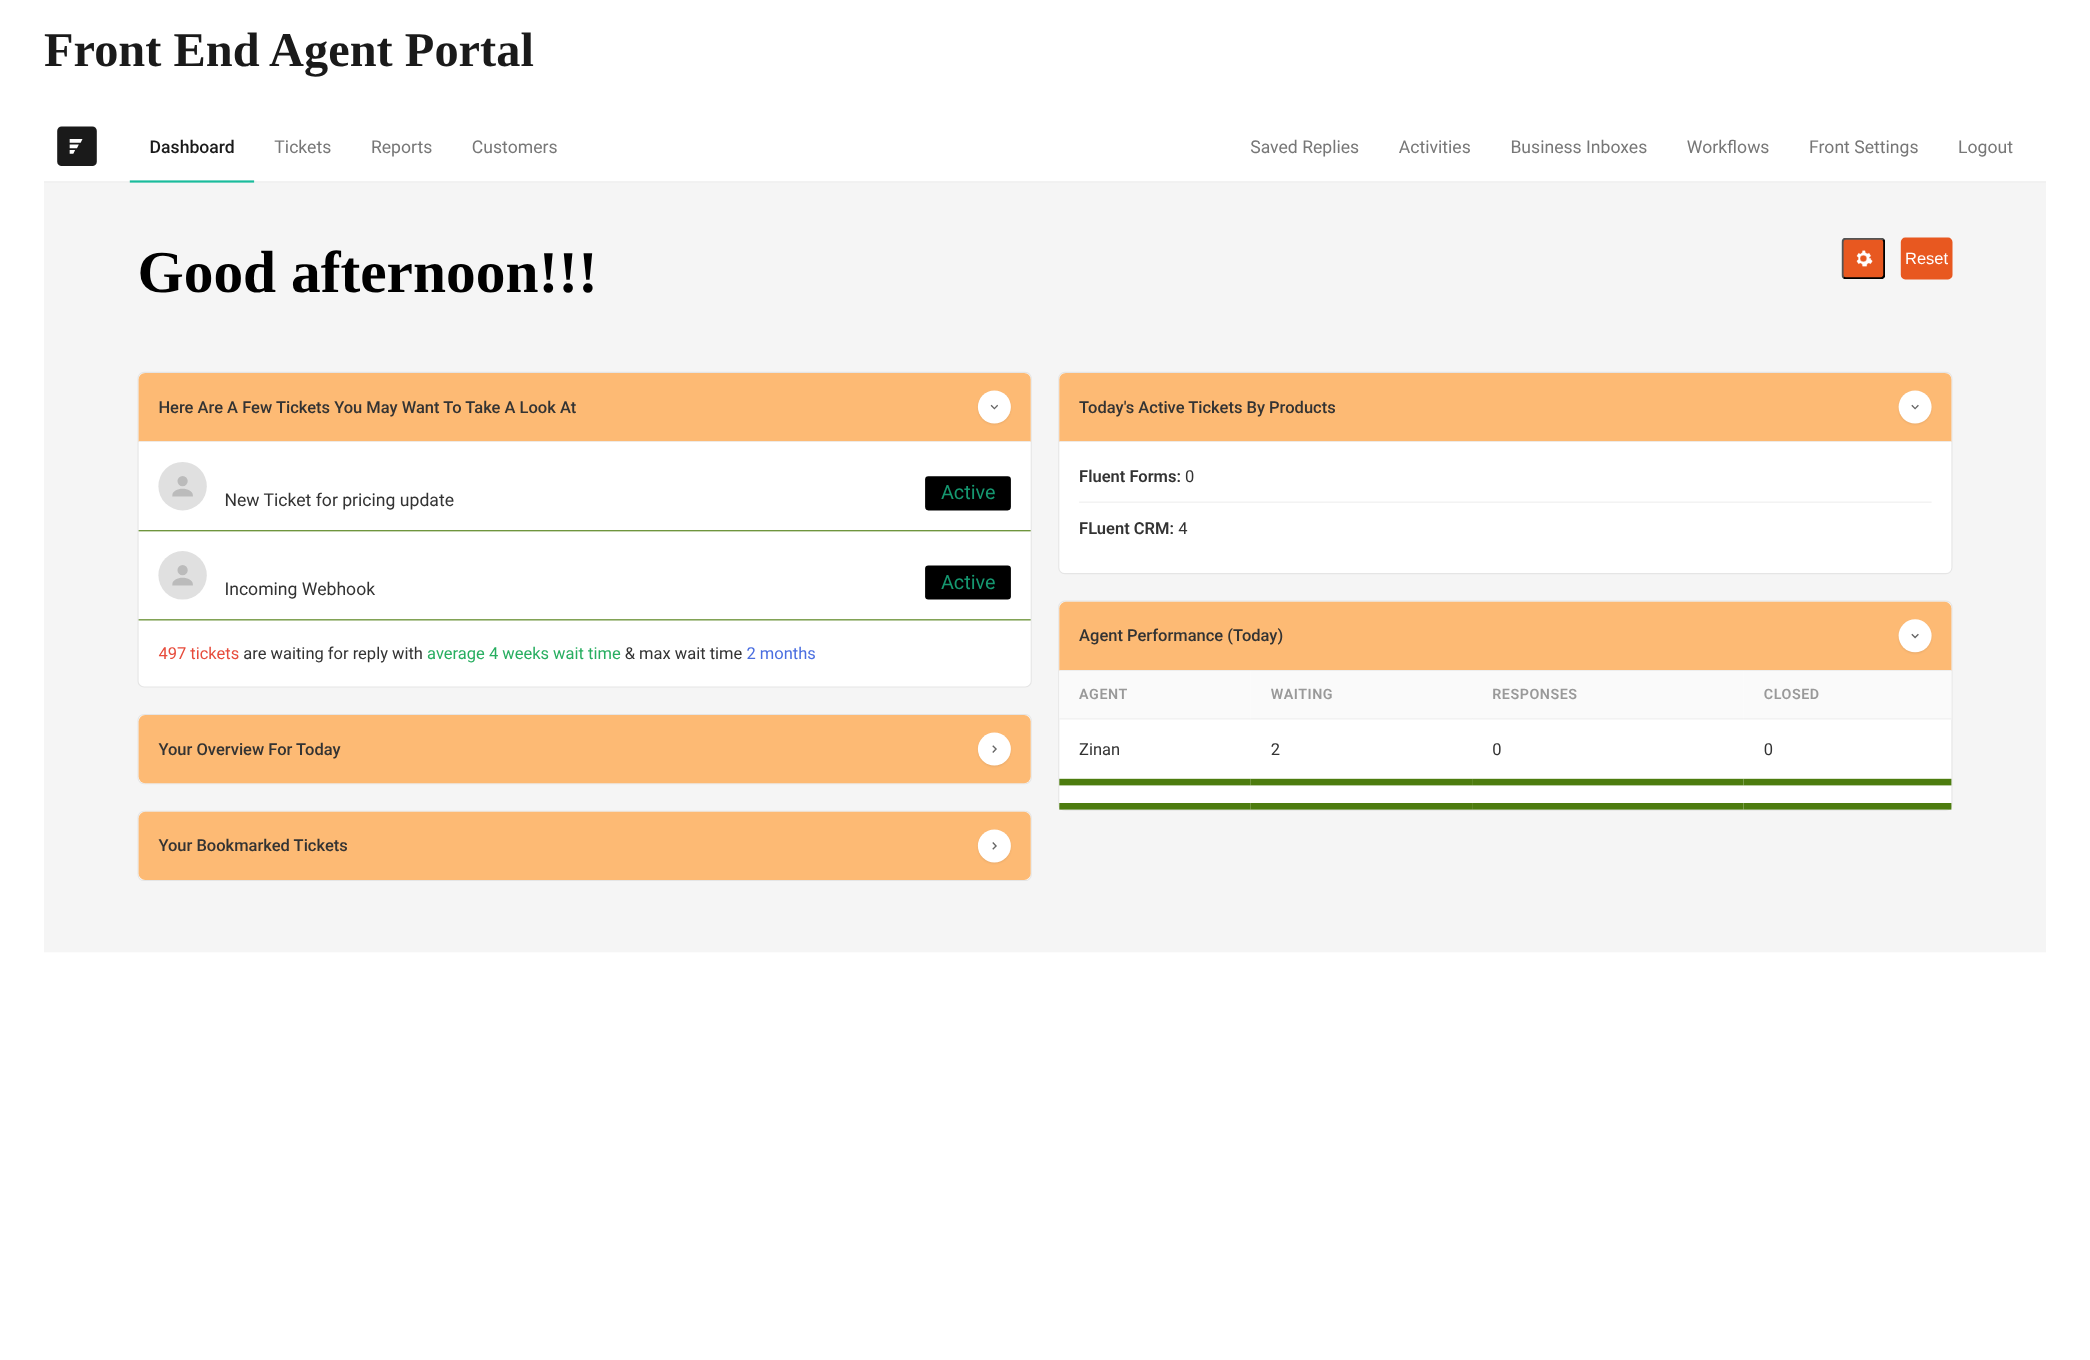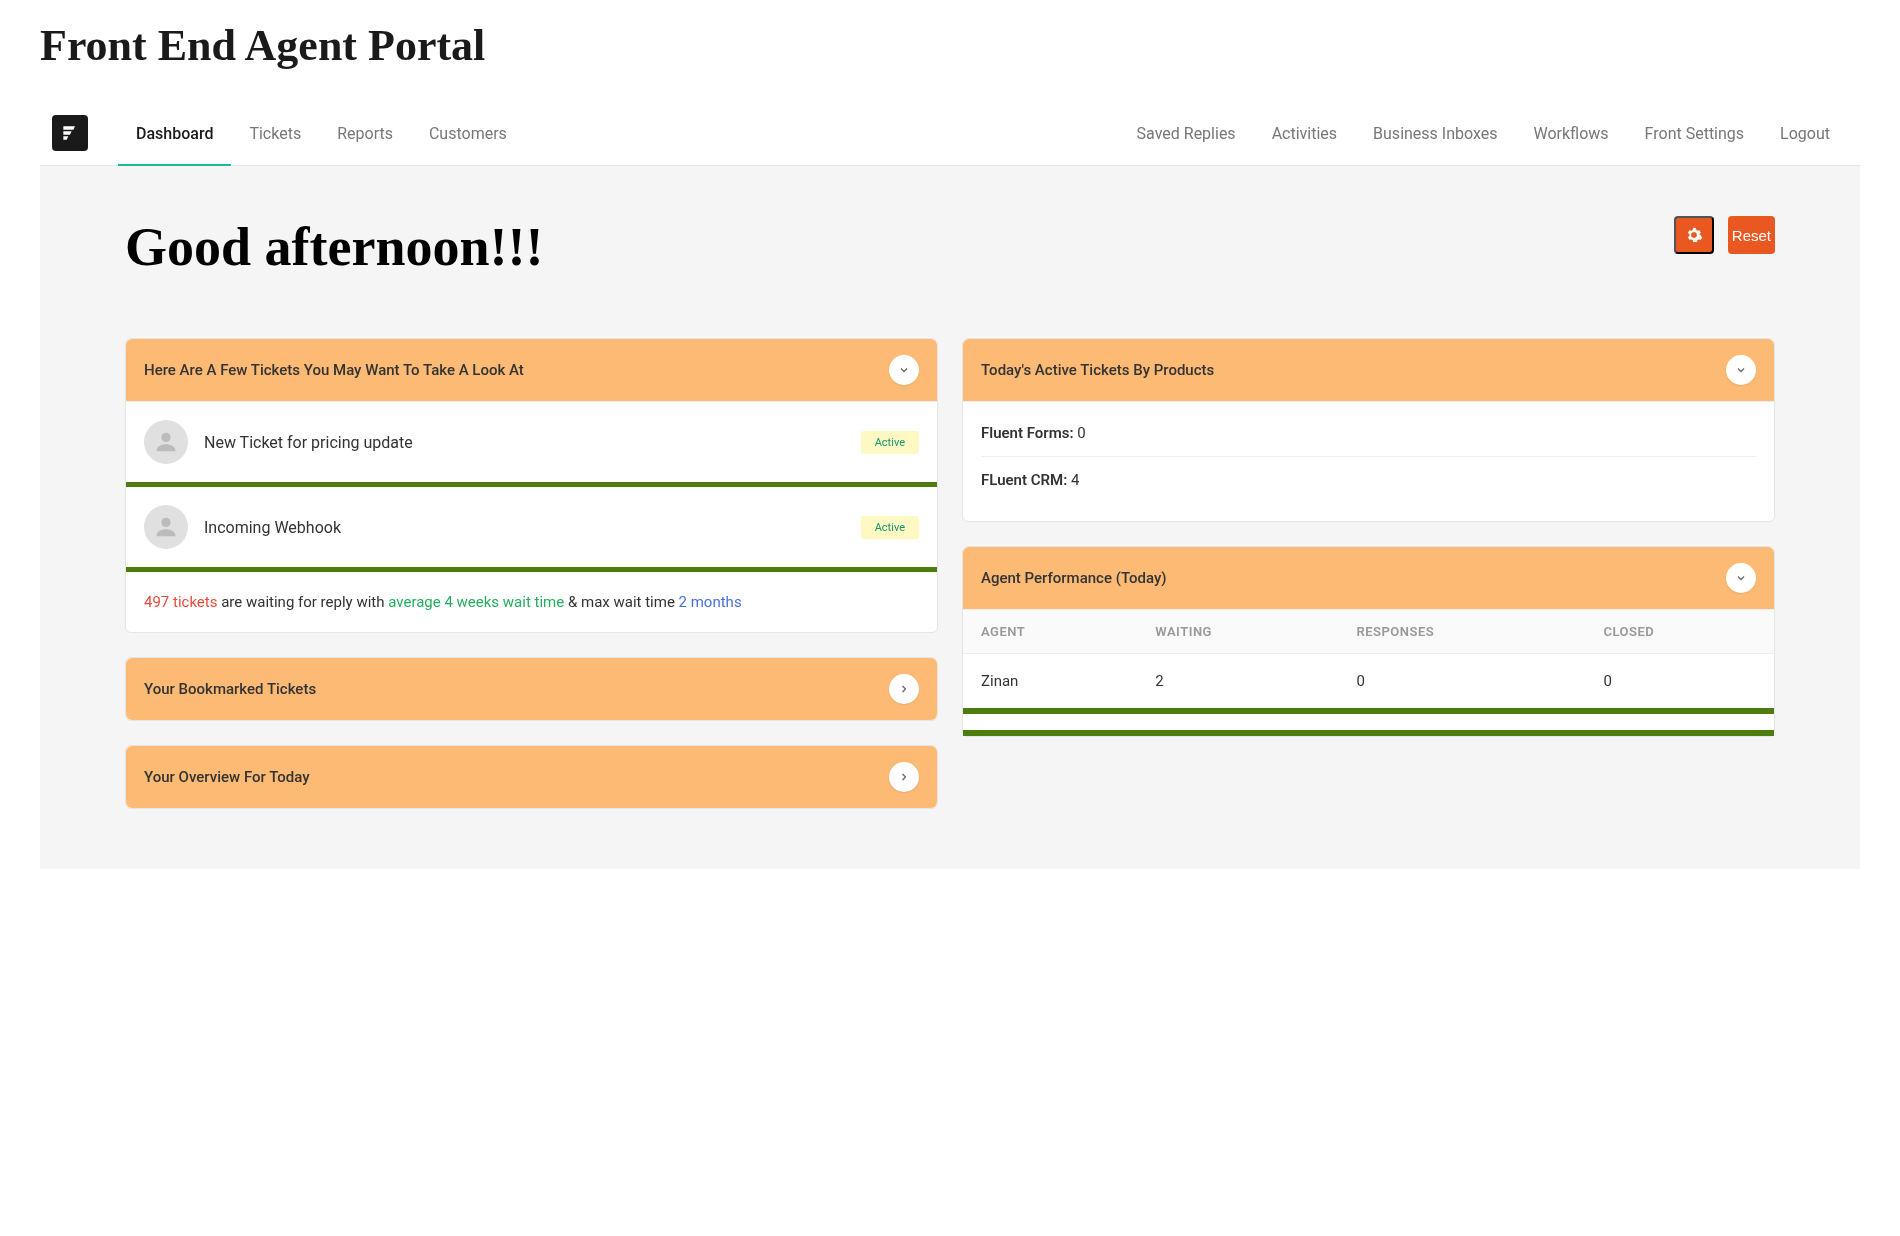--- a/index.html
+++ b/index.html
@@ -21,25 +21,25 @@
 .btn { border: none; border-radius: 4px; cursor: pointer; font-size: 15px; padding: 10px 4px; }
 .btn-orange { background: #e85820; color: #fff; }
 .btn-icon { background: #e85820; width: 40px; height: 38px; display: flex; align-items: center; justify-content: center; border-radius: 4px; }
 .columns { display: flex; gap: 24px; }
 .col { flex: 1; display: flex; flex-direction: column; gap: 24px; }
 .card { background: #fff; border: 1px solid #e5e5e5; border-radius: 6px; }
 .card-header { display: flex; align-items: center; padding: 16px 18px; background: #fdba74; border-bottom: 1px solid #eee; border-radius: 6px 6px 0 0; }
 .card-header.collapsed { border-bottom: none; border-radius: 6px; }
 .card-title { font-size: 15px; color: #333; font-weight: 500; }
 .chevron-circle { margin-left: auto; width: 30px; height: 30px; background: #fff; border-radius: 50%; display: flex; align-items: center; justify-content: center; cursor: pointer; box-shadow: 0 1px 2px rgba(0,0,0,0.08); }
-.ticket-row { display: flex; align-items: center; padding: 18px; border-bottom: 5px solid #4d7c0f; }
+.ticket-row { display: flex; align-items: flex-end; padding: 18px; border-bottom: 1px solid #4d7c0f; }
 .avatar { width: 44px; height: 44px; border-radius: 50%; background: #e0e0e0; display: flex; align-items: center; justify-content: center; margin-right: 16px; }
 .avatar svg { width: 28px; height: 28px; fill: #bbb; }
 .ticket-title { font-size: 16px; color: #333; }
-.badge { margin-left: auto; background: #fef9c3; color: #159770; padding: 5px 14px; border-radius: 3px; font-size: 11px; }
+.badge { margin-left: auto; background: #000000; color: #159770; padding: 5px 14px; border-radius: 3px; font-size: 18px; }
 .wait-summary { padding: 18px; font-size: 15px; line-height: 1.6; }
 .text-red { color: #e74c3c; }
 .text-green { color: #27ae60; }
 .text-blue { color: #4a6ee0; }
 .product-list { padding: 8px 18px 18px 18px; }
 .product-row { padding: 14px 0; border-bottom: 1px solid #eee; font-size: 15px; }
 .product-row:last-child { border-bottom: none; }
 .product-name { font-weight: 600; }
 .table { width: 100%; border-collapse: collapse; }
 .table th { text-align: left; padding: 14px 18px; color: #999; font-size: 13px; font-weight: 600; letter-spacing: 0.5px; border-bottom: 1px solid #eee; background: #fafafa; }
@@ -120,32 +120,32 @@
             <span class="ticket-title">Incoming Webhook</span>
             <span class="badge">Active</span>
           </div>
           <div class="wait-summary">
             <span class="text-red">497 tickets</span><span> are waiting for reply with </span><span class="text-green">average 4 weeks wait time</span><span> &amp; max wait time </span><span class="text-blue">2 months</span>
           </div>
         </div>
 
         <div class="card">
           <div class="card-header collapsed">
+            <span class="card-title">Your Overview For Today</span>
+            <div class="chevron-circle">
+              <svg width="12" height="12" viewBox="0 0 24 24">
+                  <path fill="none" stroke="#666" stroke-width="2.5" d="M9 6l6 6-6 6"></path>
+                </svg>
+            </div>
+          </div>
+        </div>
+
+        <div class="card">
+          <div class="card-header collapsed">
             <span class="card-title">Your Bookmarked Tickets</span>
-            <div class="chevron-circle">
-              <svg width="12" height="12" viewBox="0 0 24 24">
-                  <path fill="none" stroke="#666" stroke-width="2.5" d="M9 6l6 6-6 6"></path>
-                </svg>
-            </div>
-          </div>
-        </div>
-
-        <div class="card">
-          <div class="card-header collapsed">
-            <span class="card-title">Your Overview For Today</span>
             <div class="chevron-circle">
               <svg width="12" height="12" viewBox="0 0 24 24">
                   <path fill="none" stroke="#666" stroke-width="2.5" d="M9 6l6 6-6 6"></path>
                 </svg>
             </div>
           </div>
         </div>
 
       </div>
 

